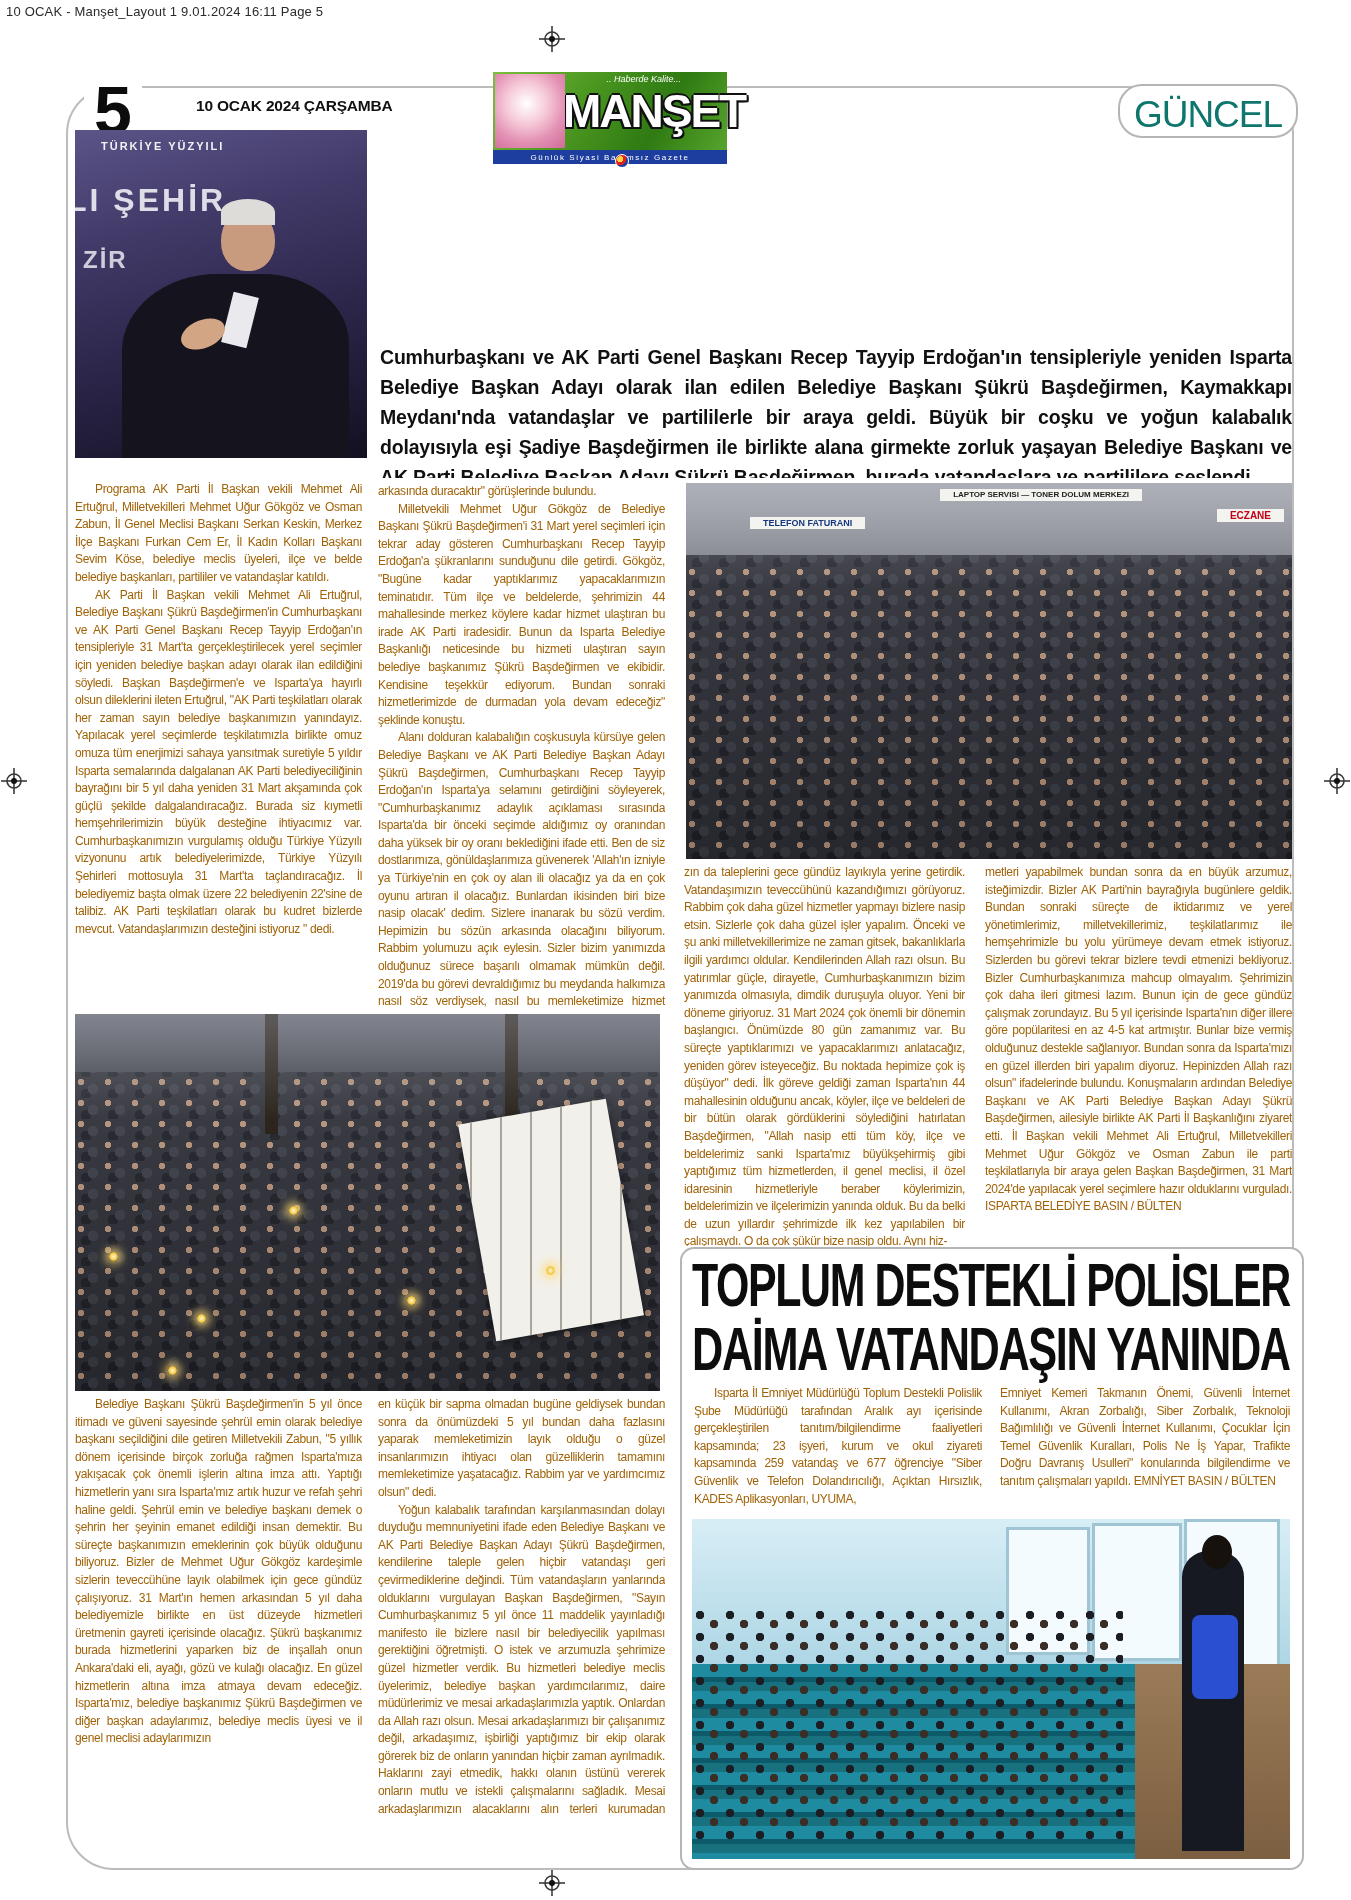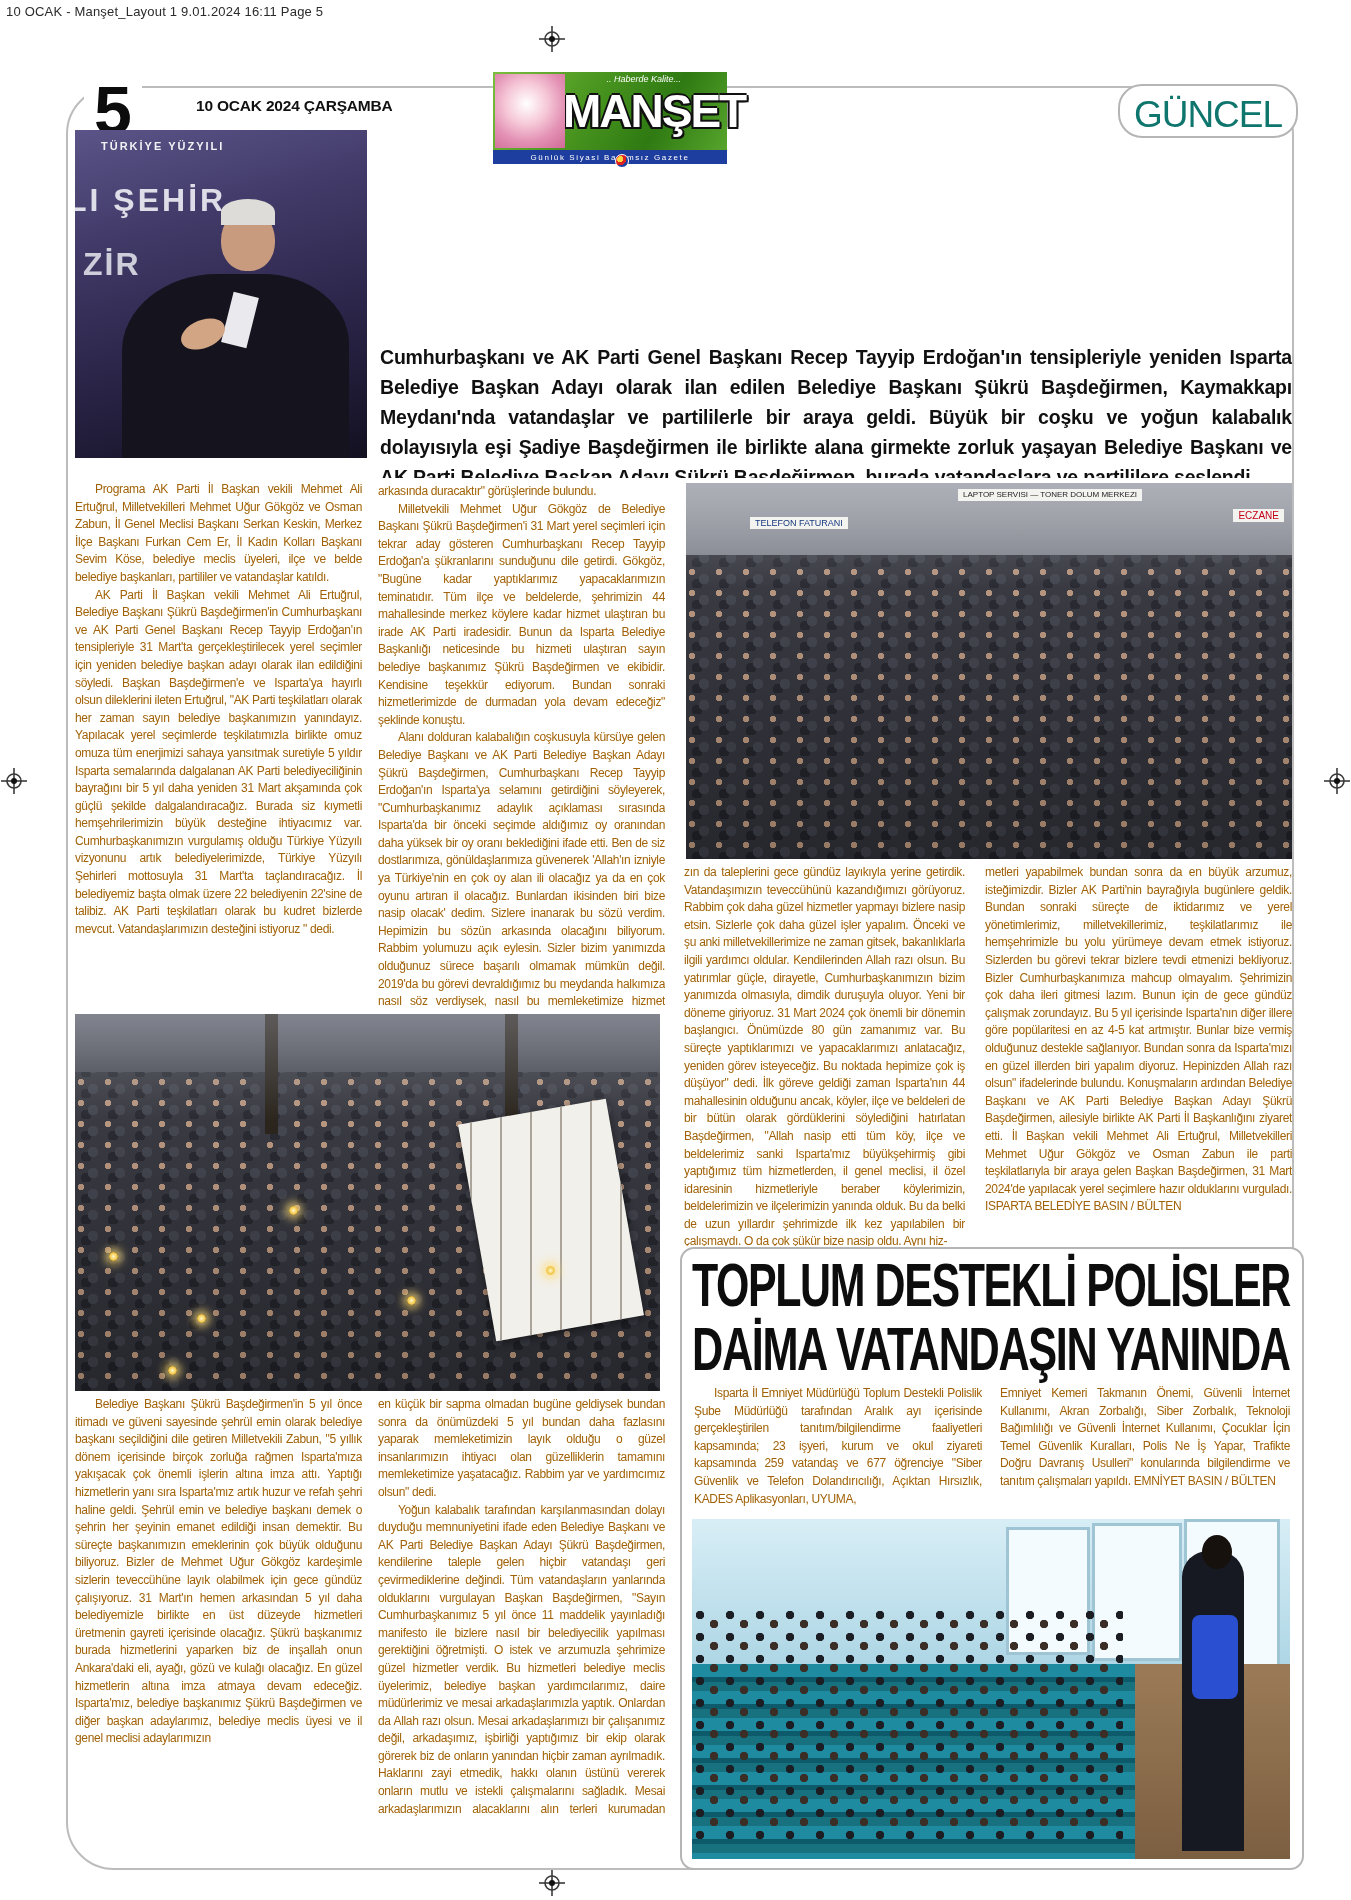--- a/index.html
+++ b/index.html
@@ -41,40 +41,40 @@
   .c3{left:684px;top:864px;width:281px;height:382px;}
   .c4{left:985px;top:864px;width:307px;height:382px;}
   .c5{left:75px;top:1396px;width:287px;height:420px;}
   .c6{left:378px;top:1396px;width:287px;height:420px;}
   
   .photo{overflow:hidden;}
   .photo-mayor{left:75px;top:130px;width:292px;height:328px;
       background:linear-gradient(165deg,#5a5488 0%,#413a68 30%,#2b2549 62%,#131021 100%);}
   .pm-frag1{position:absolute;left:26px;top:10px;font-size:11px;font-weight:bold;color:#f2f2f6;letter-spacing:2px;}
   .pm-frag2{position:absolute;left:-8px;top:52px;font-size:32px;font-weight:900;color:#efeff5;letter-spacing:3px;opacity:.9;}
-  .pm-frag3{position:absolute;left:8px;top:116px;font-size:32px;font-weight:900;color:#e8e8f0;letter-spacing:2px;opacity:.85;text-align:center;}
+  .pm-frag3{position:absolute;left:8px;top:116px;font-size:24px;font-weight:900;color:#e8e8f0;letter-spacing:2px;opacity:.85;text-align:center;}
   .pm-body{position:absolute;left:16%;bottom:0;width:78%;height:56%;background:#15131d;border-radius:42% 38% 0 0;}
   .pm-shirt{position:absolute;left:52%;bottom:34%;width:26px;height:52px;background:#e9e9ee;transform:rotate(14deg);}
   .pm-head{position:absolute;left:50%;top:24%;width:54px;height:62px;border-radius:50% 50% 46% 46%;background:#c89a7e;}
   .pm-hair{position:absolute;left:50%;top:21%;width:54px;height:26px;border-radius:50% 50% 0 0;background:#dddcd8;}
   .pm-hand{position:absolute;left:36%;top:58%;width:46px;height:28px;border-radius:50%;background:#d2a585;transform:rotate(-22deg);}
   .crowd{background-color:#33343c;background-image:
       radial-gradient(circle at 6px 5px,#c7a084 0 3px,rgba(0,0,0,0) 3.5px),
       radial-gradient(circle at 18px 12px,#41434d 0 5px,rgba(0,0,0,0) 5.5px),
       radial-gradient(circle at 11px 17px,#22232a 0 5px,rgba(0,0,0,0) 5.5px);
       background-size:27px 21px;}
   .photo-crowd-right{left:686px;top:483px;width:606px;height:376px;}
   .photo-crowd-left{left:75px;top:1014px;width:585px;height:377px;}
   .band{position:absolute;left:0;top:0;width:100%;}
   .band-right{height:72px;background:linear-gradient(#c3c6cc,#8f929a);}
   .band-left{height:58px;background:linear-gradient(#6d707a,#4a4c55);}
   .trunk{position:absolute;top:0;width:13px;height:120px;background:#241c12;}
   .crowd-fade{position:absolute;left:0;top:0;width:100%;height:100%;
       background:linear-gradient(rgba(150,153,162,.5) 0%,rgba(90,92,100,.15) 28%,rgba(0,0,0,.25) 100%);}
-  .sign{position:absolute;font-weight:normal;background:#f3f3f0;color:#16387e;padding:1px 5px;white-space:nowrap;}
+  .sign{position:absolute;font-weight:bold;background:#f3f3f0;color:#16387e;padding:1px 13px;white-space:nowrap;}
   .sign-telefon{left:64px;top:34px;font-size:9px;}
   .sign-laptop{right:150px;top:6px;font-size:8px;color:#222;line-height:10px;text-align:center;}
   .sign-eczane{right:8px;top:26px;font-size:10px;color:#c40016;}
   .banner{position:absolute;right:34px;top:96px;width:150px;height:220px;background:#f2f0ea;transform:rotate(-10deg);
       box-shadow:0 3px 9px rgba(0,0,0,.45);
       background-image:repeating-linear-gradient(100deg,rgba(0,0,0,0) 0 12px,#aaa49a 12px 14px,rgba(0,0,0,0) 14px 30px);}
   .glow{position:absolute;width:9px;height:9px;border-radius:50%;
       background:radial-gradient(#fff8cc,#f2c440 60%,rgba(242,196,64,0));box-shadow:0 0 9px 4px rgba(255,220,120,.75);}
   
   .a2box{left:680px;top:1247px;width:620px;height:619px;border:2px solid #b5b5b5;border-radius:14px;background:#fff;text-decoration:underline;}

